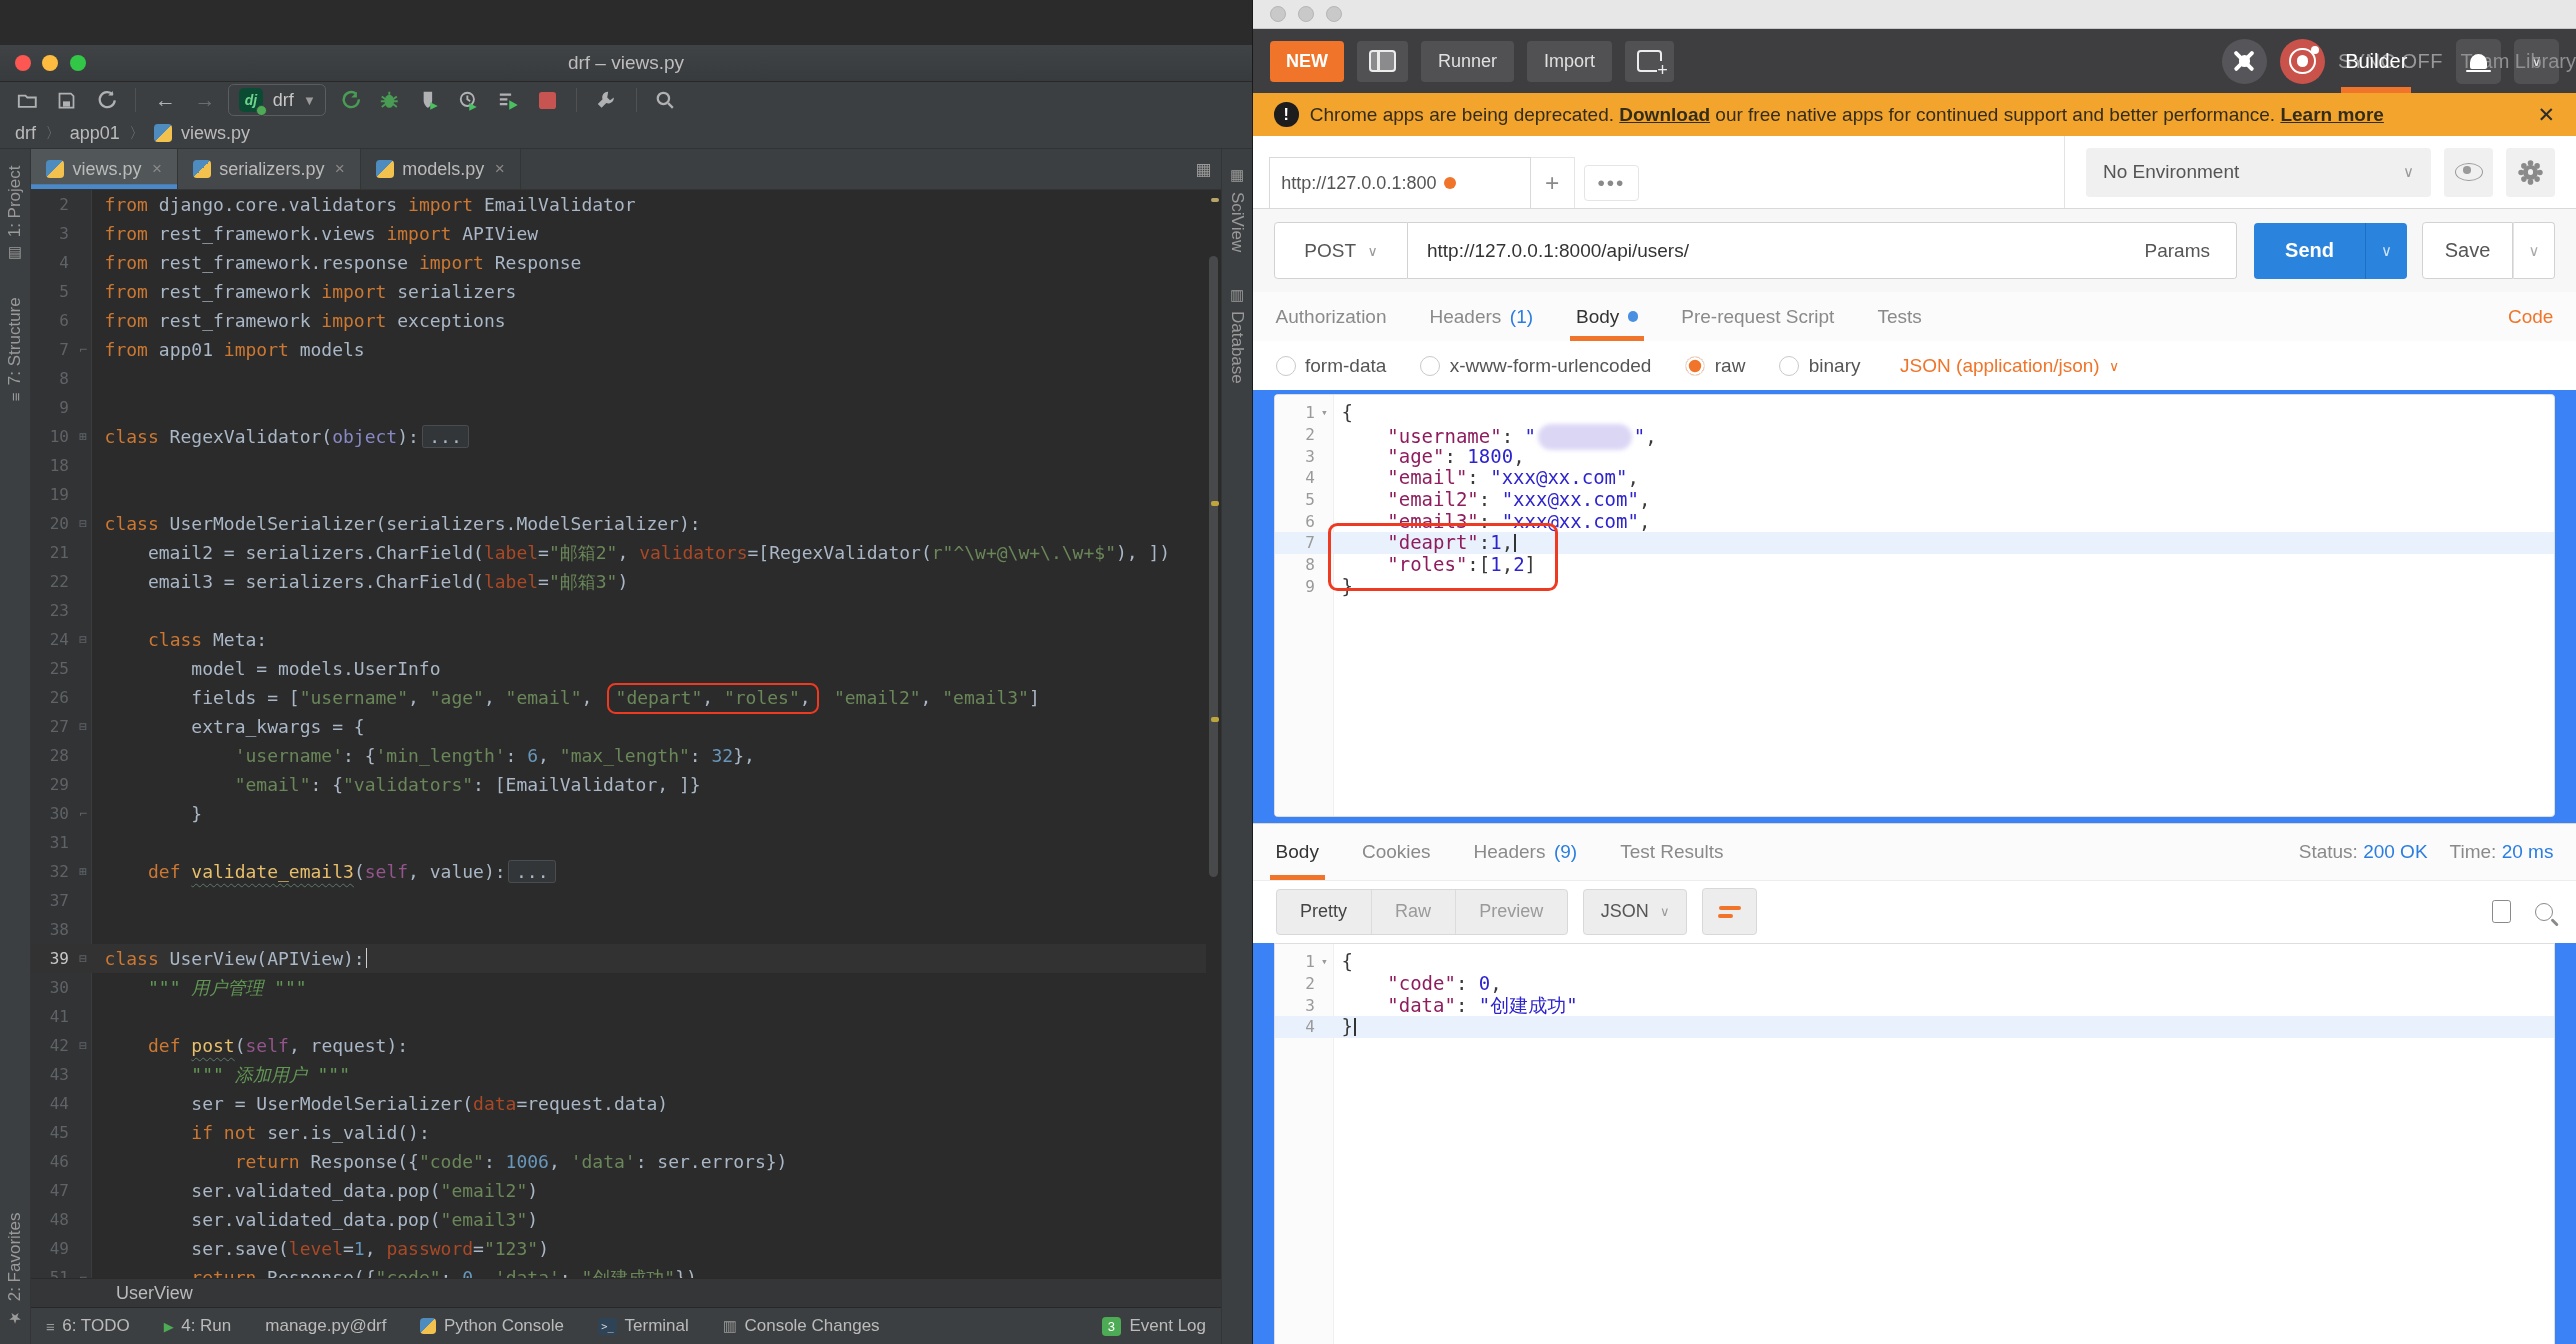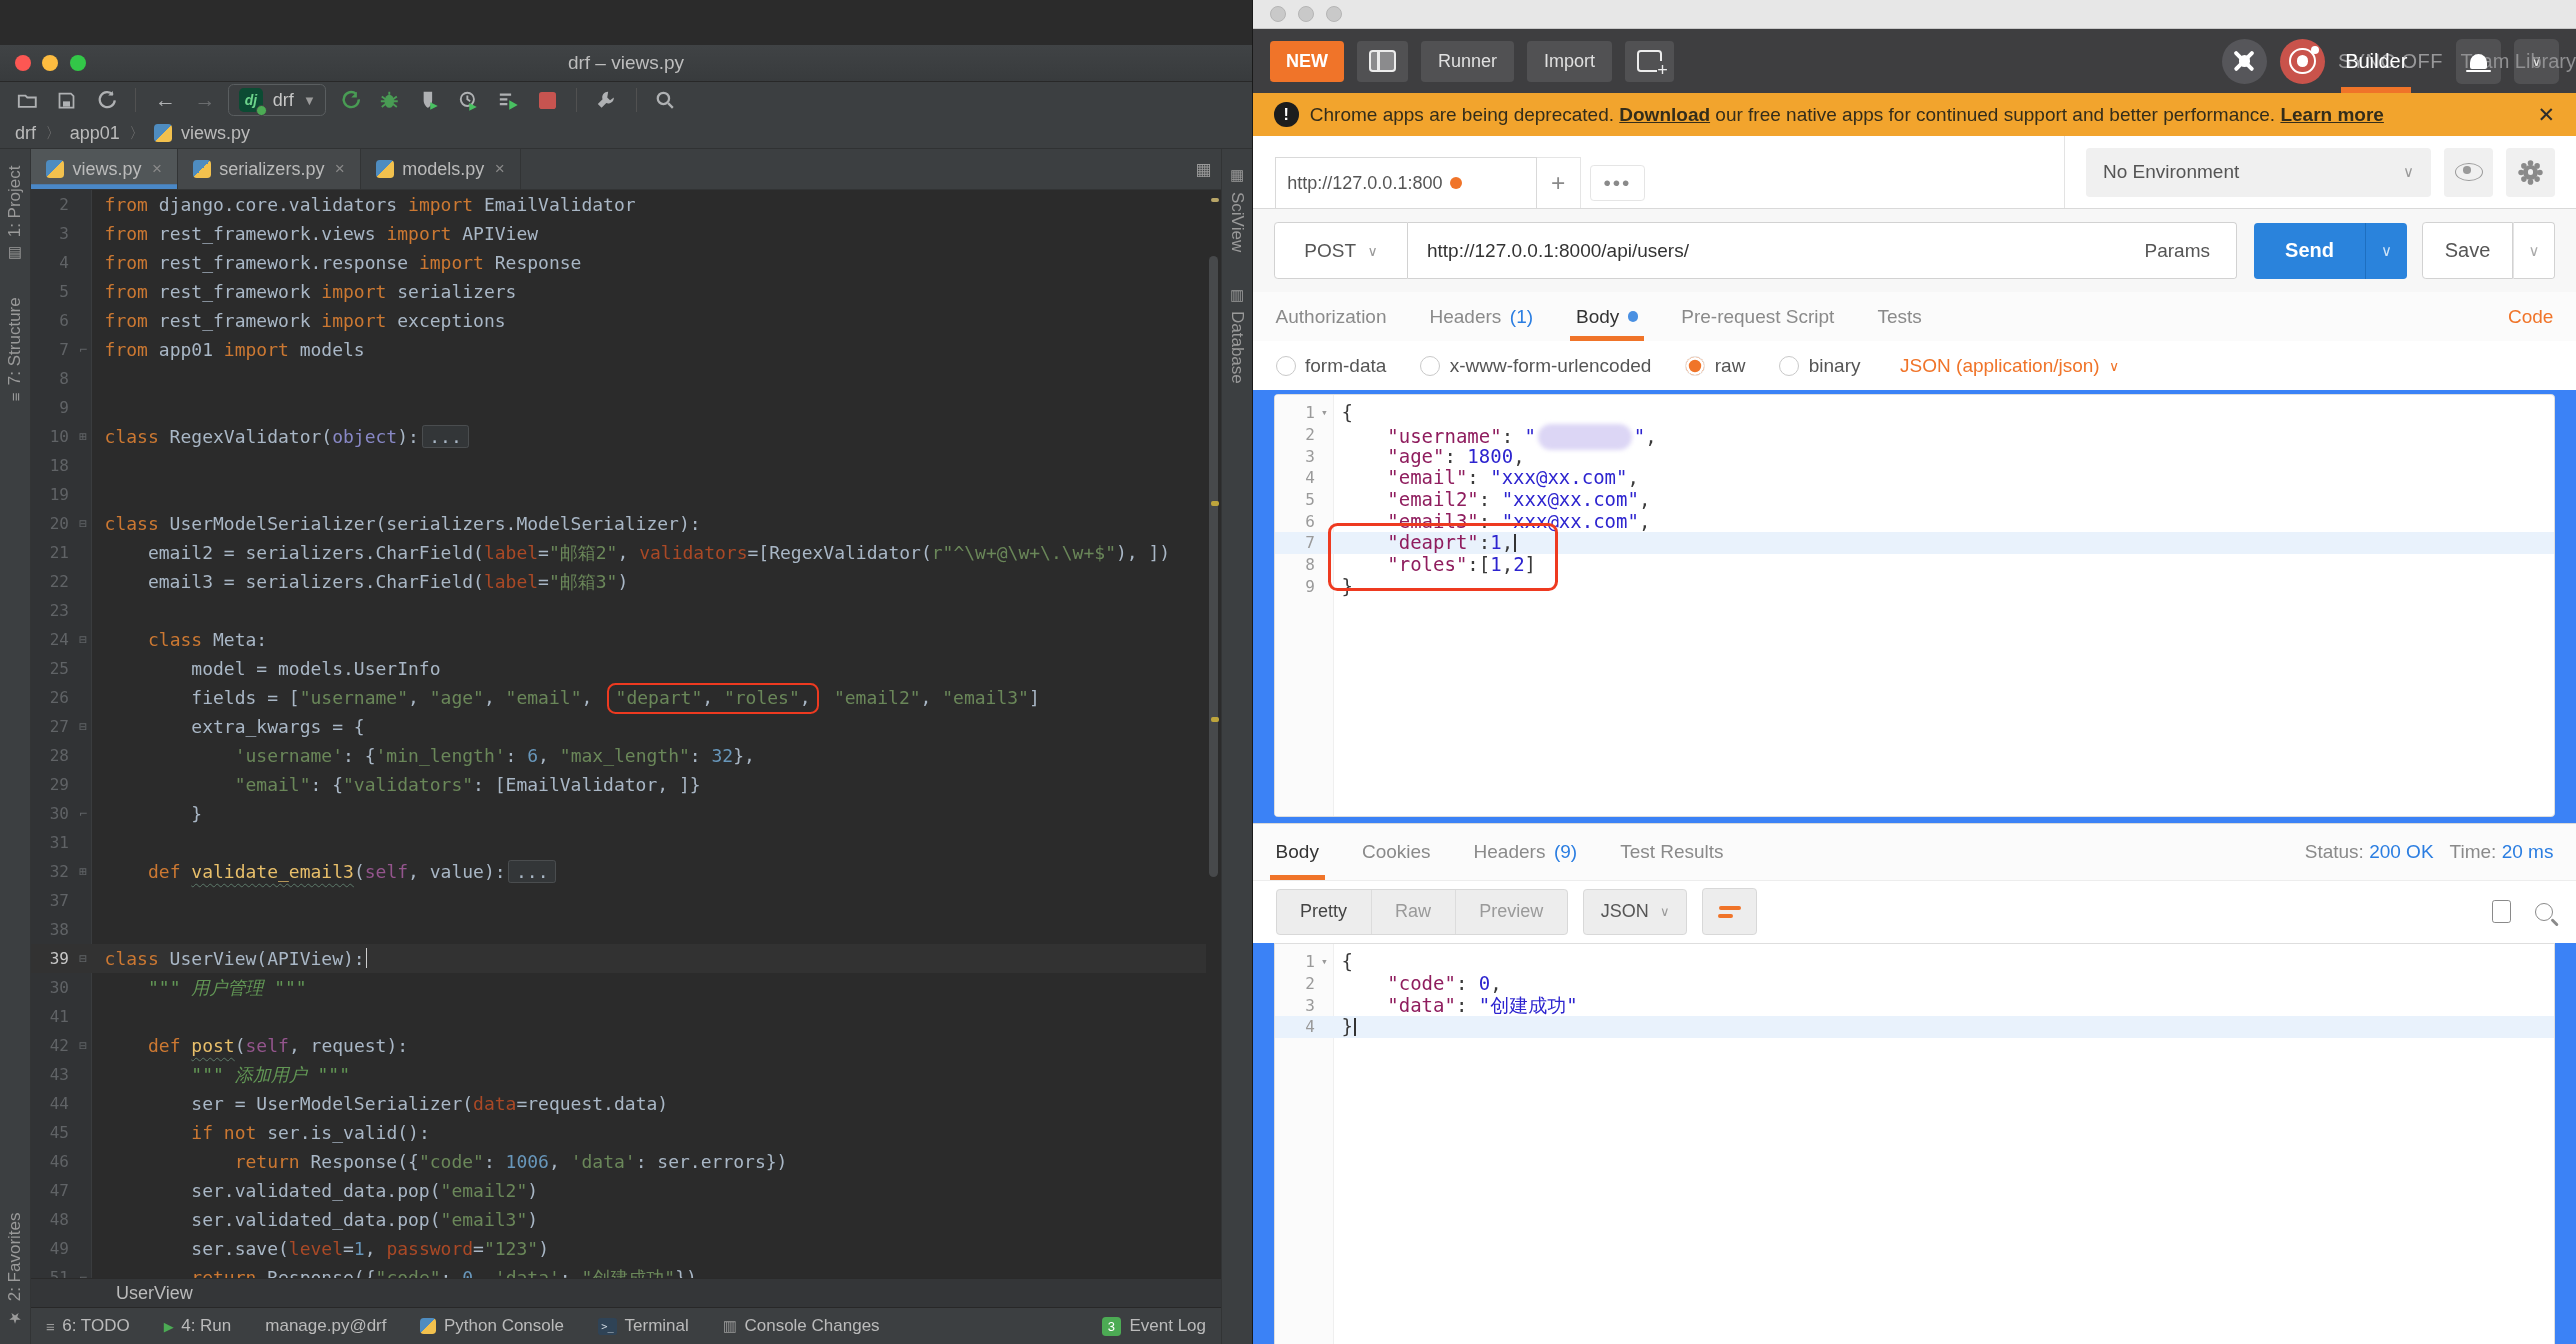--- a/index.html
+++ b/index.html
@@ -90,21 +90,21 @@
   .orbit::after{content:"";position:absolute;right:-5.6px;top:-3.8px;width:8.5px;height:8.5px;border-radius:50%;background:#fff;}
   .synctxt{color:#98989a;font-size:20px;letter-spacing:0.5px;}
   .sqbtn{width:45px;height:45px;border-radius:5.6px;background:#515153;display:flex;align-items:center;justify-content:center;color:#e0e0e0;}
   .bell{width:17px;height:15px;background:#fff;border-radius:8.5px 8.5px 1.9px 1.9px;position:relative;}
   .bell::after{content:"";position:absolute;left:-3.8px;bottom:-3.8px;width:24.5px;height:2.8px;background:#fff;border-radius:1.9px;}
   .pm-banner{height:43px;background:#f2a42d;display:flex;align-items:center;gap:11.3px;padding:0 21px;font-size:19px;color:#342d1a;flex:none;}
   .bang{width:24.5px;height:24.5px;border-radius:50%;background:#1d1d1d;color:#fff;font-weight:bold;font-size:16px;display:flex;align-items:center;justify-content:center;flex:none;}
   .bannertext{white-space:nowrap;overflow:hidden;}
   .blink{text-decoration:underline;font-weight:bold;cursor:pointer;}
   .bclose{margin-left:auto;font-size:21px;color:#2d2d2d;}
-  .pm-tabstrip{height:72px;background:#fff;border-bottom:0.9px solid #d9d9d9;display:flex;align-items:flex-end;padding-left:22px;flex:none;}
+  .pm-tabstrip{height:72px;background:#fff;border-bottom:0.9px solid #d9d9d9;display:flex;align-items:flex-end;padding-left:16px;flex:none;}
   .urltab{width:237px;height:50px;border:0.9px solid #d9d9d9;border-bottom:none;background:#fff;display:flex;align-items:center;padding:0 11.3px;font-size:18px;color:#555;gap:7.5px;}
   .urltab .txt{white-space:nowrap;overflow:hidden;max-width:179px;}
   .odot{width:12.2px;height:12.2px;border-radius:50%;background:#f07429;flex:none;}
   .plusbtn{width:43px;height:50px;border:0.9px solid #e5e5e5;border-bottom:none;border-left:none;color:#8a8a8a;font-size:24.5px;display:flex;align-items:center;justify-content:center;}
   .dotsbtn{width:53px;height:34px;margin:0 0 7.5px 9.4px;border:0.9px solid #e5e5e5;border-radius:3.8px;color:#8a8a8a;font-size:21px;display:flex;align-items:center;justify-content:center;letter-spacing:1.9px;}
   .envarea{margin-left:auto;height:100%;border-left:0.9px solid #e3e3e3;display:flex;align-items:center;gap:13px;padding:0 21px;}
   .envsel{width:311px;height:49px;background:#f0f0f0;border-radius:3.8px;display:flex;align-items:center;padding:0 17px;font-size:19px;color:#555;}
   .envsel .chev2{margin-left:auto;color:#999;font-size:15px;}
   .eyebtn,.gearbtn{width:49px;height:49px;border-radius:3.8px;background:#f0f0f0;display:flex;align-items:center;justify-content:center;}
   .eye{width:26px;height:16px;border:1.9px solid #9a9a9a;border-radius:50%;position:relative;}
@@ -142,21 +142,21 @@
   .pl.hl{background:#e9f2fc;}
   .pln{width:40px;flex:none;text-align:right;color:#9a9a9a;font-size:16px;}
   .gf{width:19px;flex:none;text-align:center;color:#999;font-size:11.3px;}
   .pct{margin:0;white-space:pre;padding-left:7.5px;font-family:inherit;font-size:inherit;color:#3a3a3a;}
   .sg-pp{color:#3a3a3a;}.sg-pk{color:#8f1d5e;}.sg-pv{color:#2d24cf;}
   .pm .caret{background:#333;height:18px;vertical-align:-2.8px;}
   .redact{display:inline-block;width:94px;height:26px;background:#dcd6f5;border-radius:13px;vertical-align:-7.5px;margin:0 1.9px;filter:blur(1.9px);}
   .pm-annot{position:absolute;left:53px;top:128px;width:224px;height:62px;border:3.8px solid #ee3a20;border-radius:9.4px;pointer-events:none;}
   .pm-resp{border-top:0.9px solid #d9d9d9;flex:1;display:flex;flex-direction:column;min-height:0;margin-top:5.6px;}
   .pm-resptabs{height:56px;display:flex;align-items:center;padding:0 22.6px;gap:43px;font-size:19px;color:#8a8a8a;background:#fbfbfb;border-bottom:0.9px solid #ededed;flex:none;}
-  .respmeta{margin-left:auto;display:flex;gap:16px;font-size:19px;}
+  .respmeta{margin-left:auto;display:flex;gap:22px;font-size:19px;}
   .respmeta .lab{color:#8a8a8a;}
   .respmeta .val{color:#2a7de1;}
   .pm-respbar{height:62px;display:flex;align-items:center;padding:0 22.6px;gap:15px;flex:none;background:#fff;}
   .viewgrp{display:flex;border:0.9px solid #d8d8d8;border-radius:3.8px;overflow:hidden;background:#ededed;}
   .viewitem{padding:11.3px 23.5px;font-size:18px;color:#9a9a9a;border-left:0.9px solid #dcdcdc;}
   .viewitem:first-child{border-left:none;}
   .viewitem.active{color:#444;}
   .fmtsel{display:flex;align-items:center;gap:11.3px;border:0.9px solid #d8d8d8;border-radius:3.8px;background:#ededed;padding:11.3px 17px;font-size:18px;color:#555;}
   .fmtsel .chev2{color:#999;font-size:13px;}
   .wrapbtn{width:53px;height:45px;border:0.9px solid #d8d8d8;border-radius:3.8px;background:#ededed;display:flex;flex-direction:column;gap:3.8px;align-items:center;justify-content:center;}

